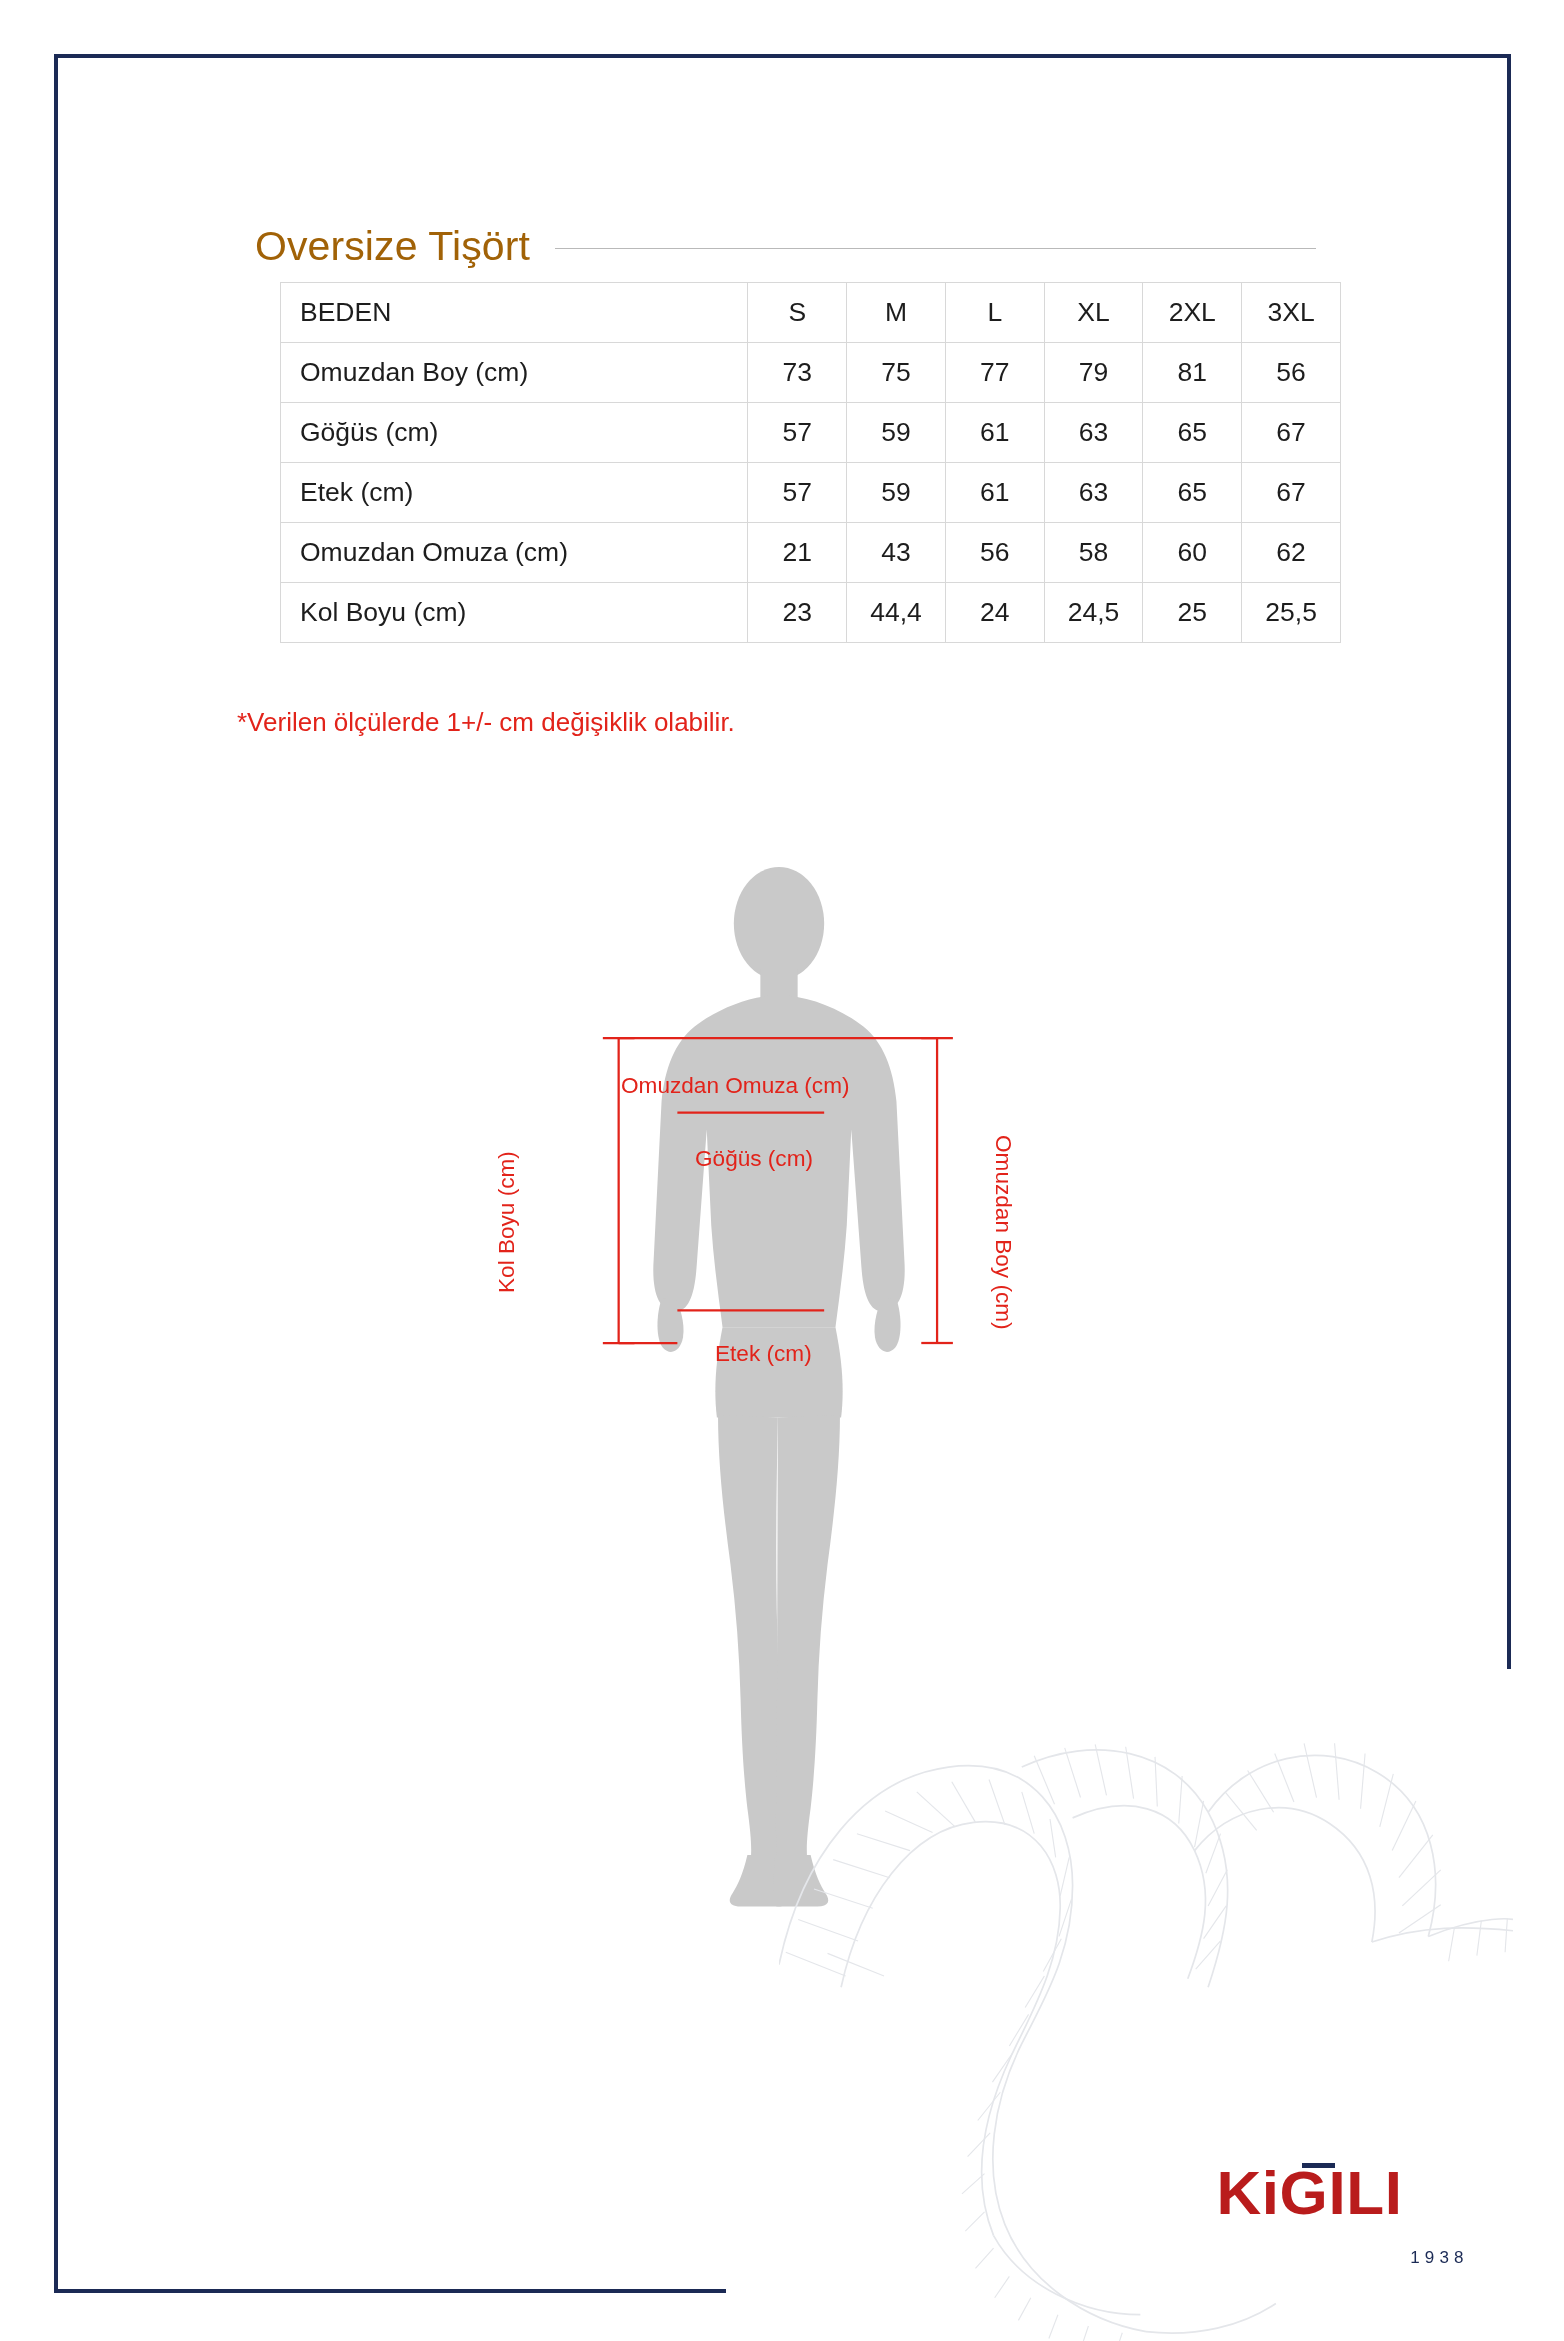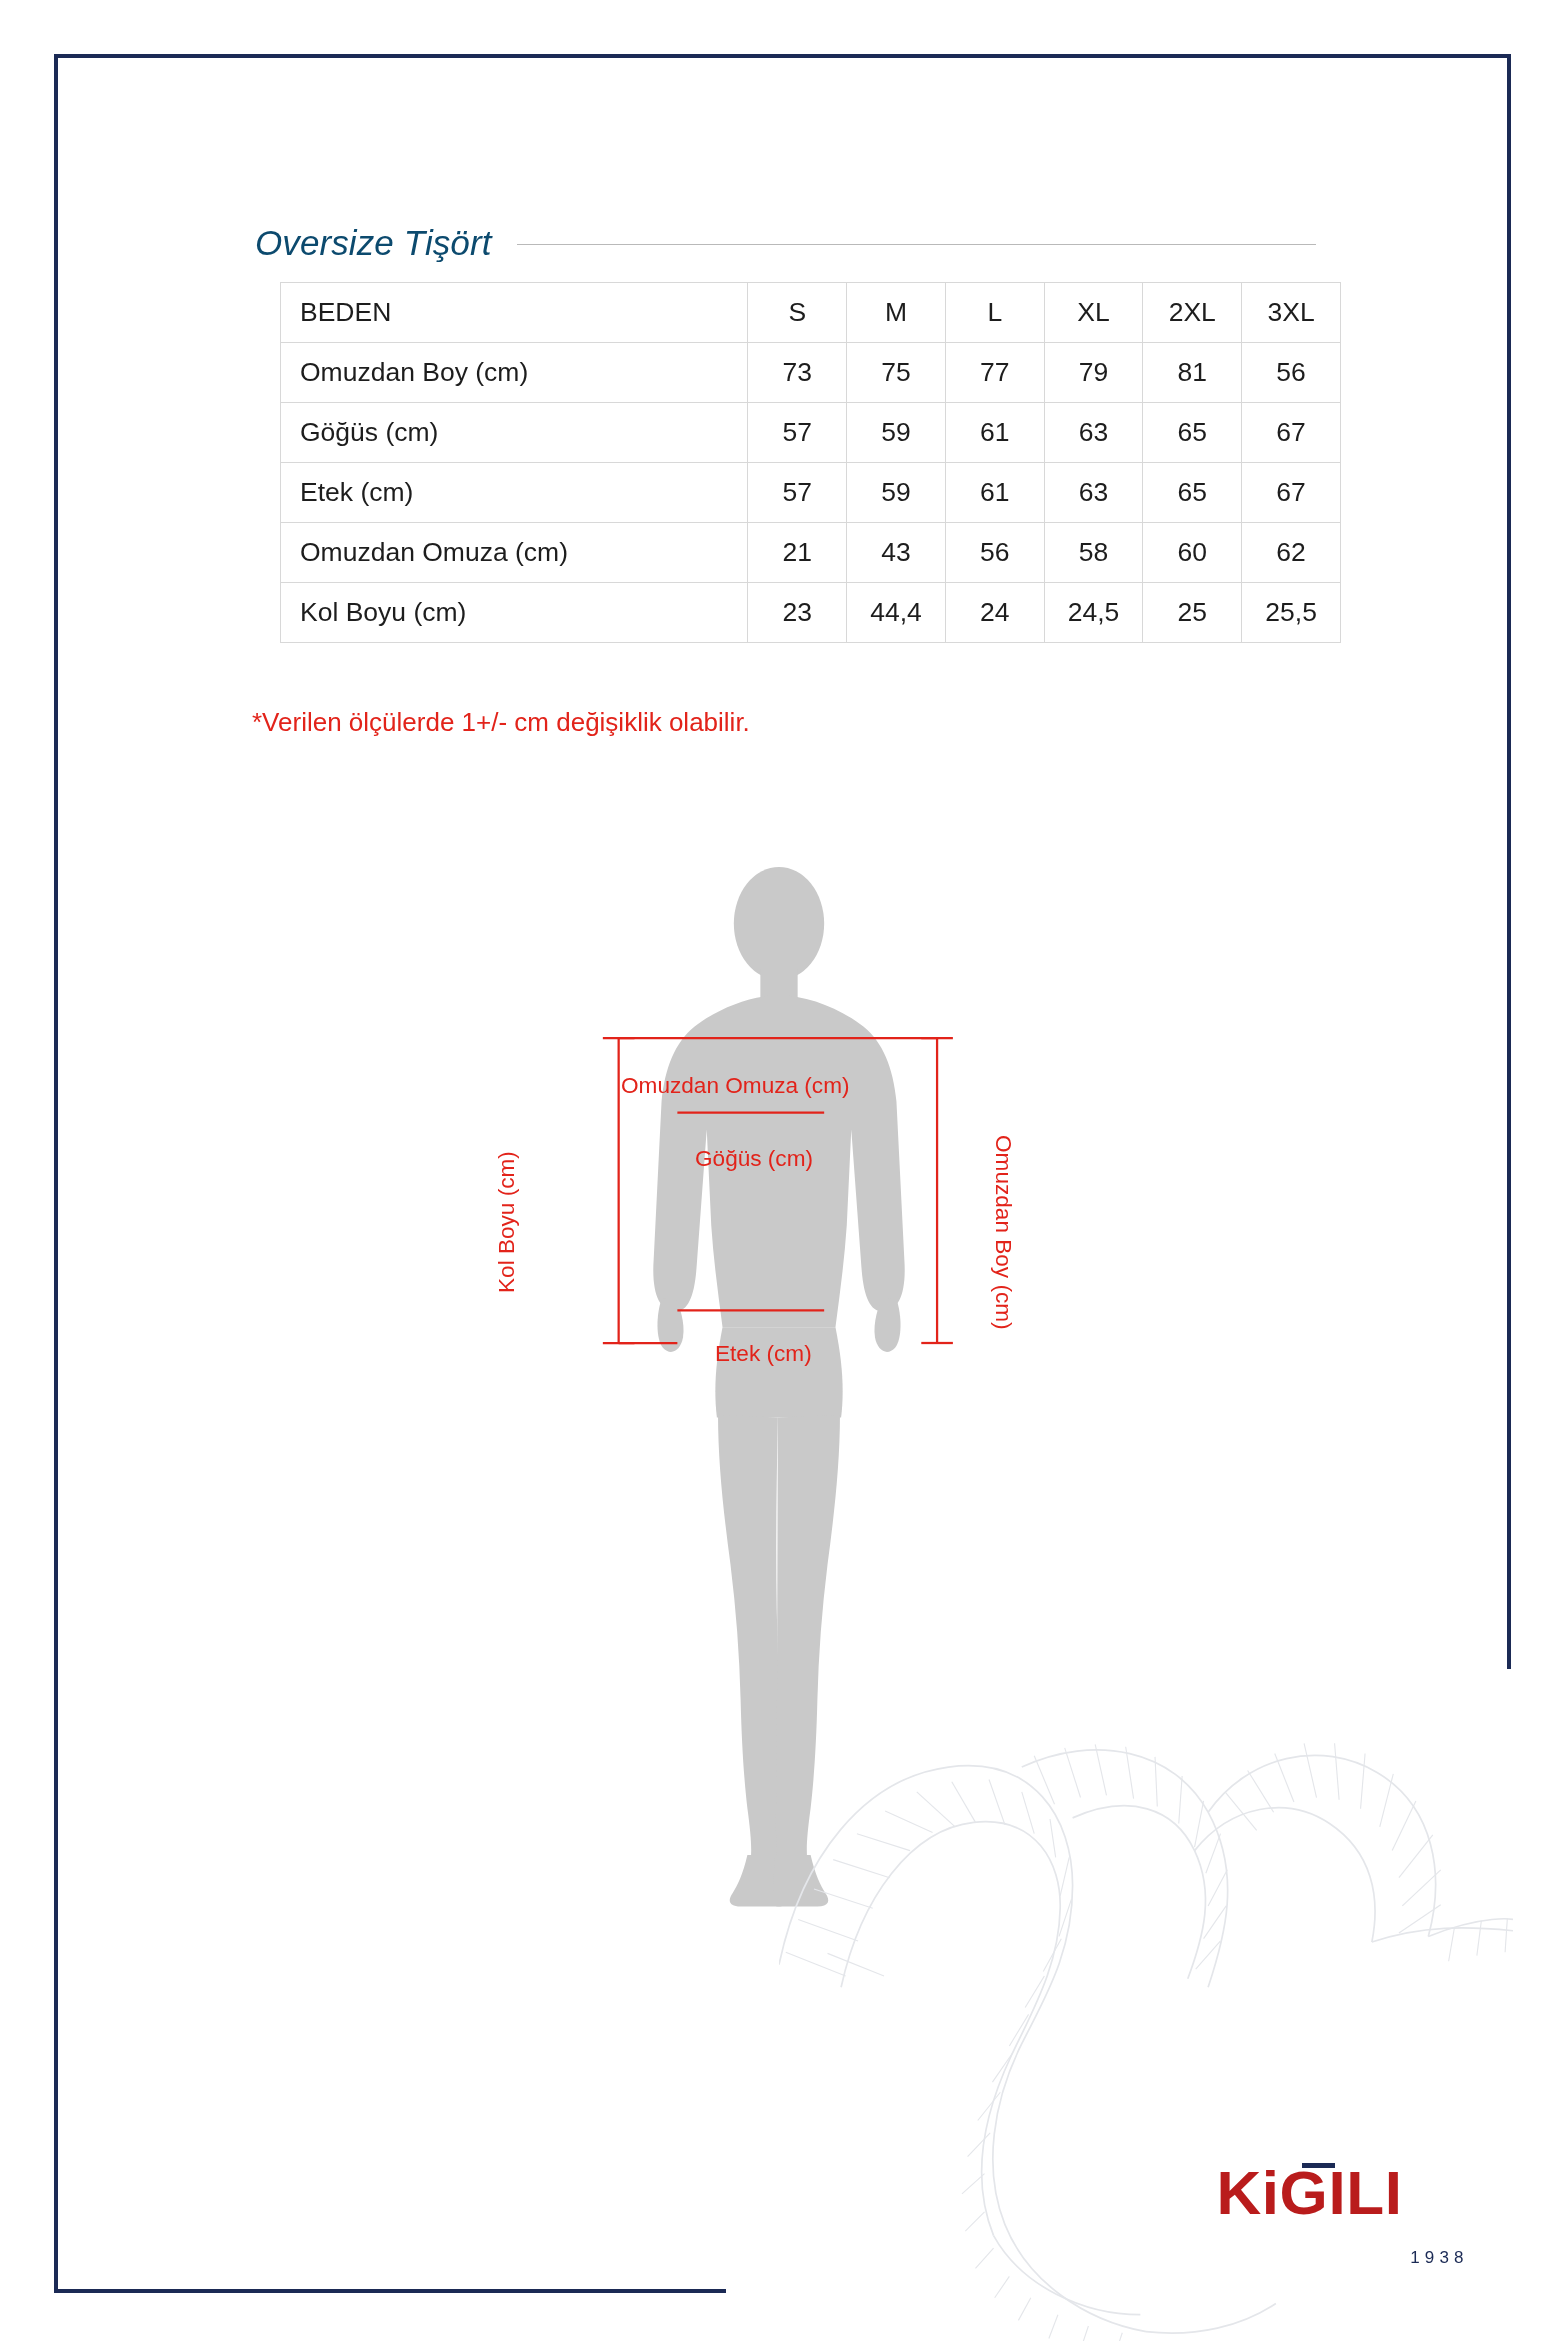--- a/index.html
+++ b/index.html
@@ -45,25 +45,24 @@
   
   .title-row {
     position: absolute;
     left: 255px;
     top: 223px;
     width: 1061px;
     display: flex;
     align-items: center;
   }
   .title-text {
-    font-size: 35px;
-    color: #0c4a6e;
+    font-size: 41px;
+    color: #a16207;
     white-space: nowrap;
     letter-spacing: 0.1px;
-    font-style: italic;
   }
   .title-rule {
     flex: 1;
     height: 1.1px;
     background: #b9b9b9;
     margin-left: 25px;
     margin-top: 3.4px;
   }
 
   
@@ -88,21 +87,21 @@
   .size-table .label-cell {
     text-align: left;
     padding-left: 19px;
     width: 469px;
   }
   .size-table .val-cell { width: 99px; }
 
   
   .note {
     position: absolute;
-    left: 252px;
+    left: 237px;
     top: 707px;
     font-size: 26px;
     color: #e2231a;
     white-space: nowrap;
   }
 
   
   .figure-wrap {
     position: absolute;
     left: 508px;

